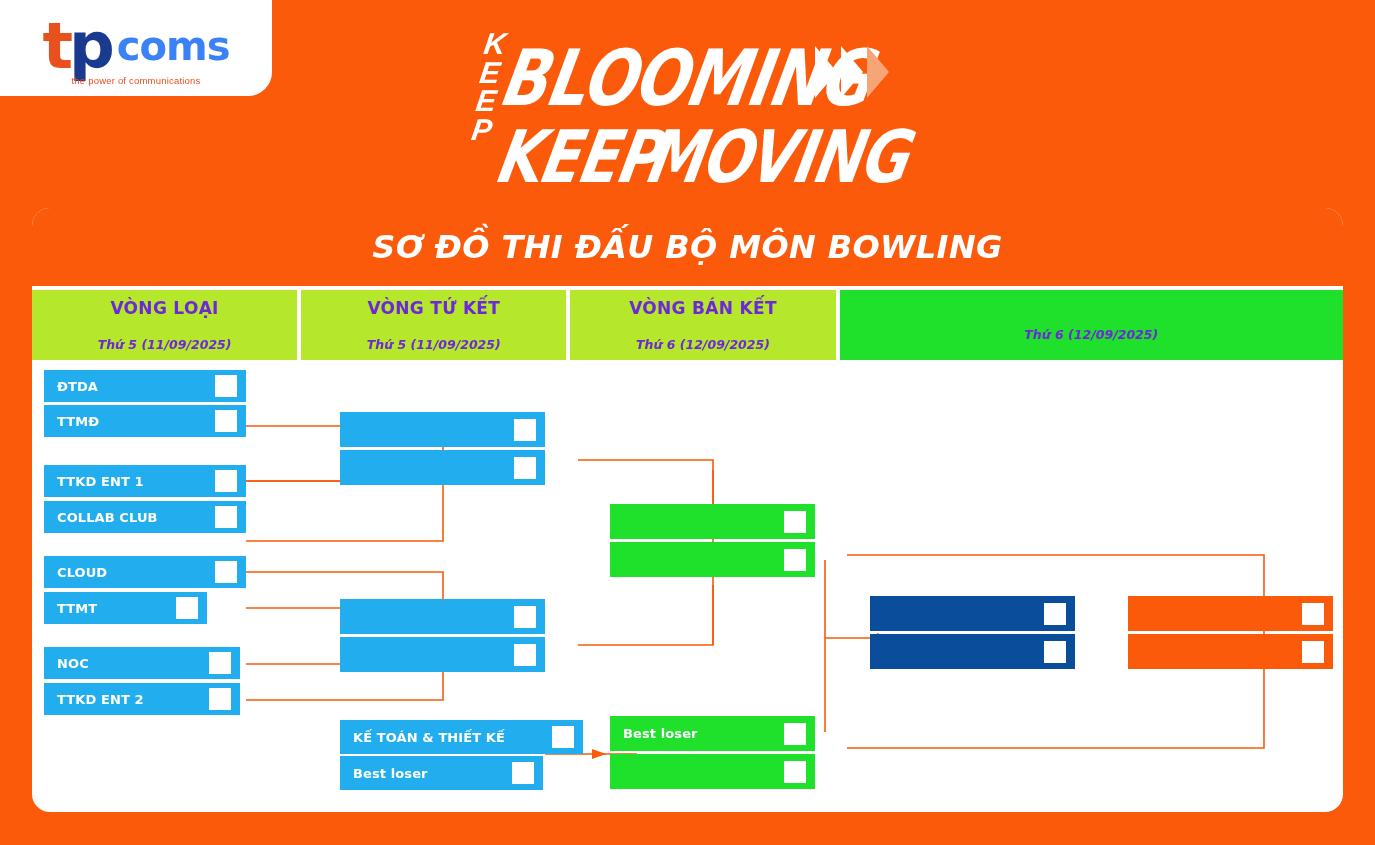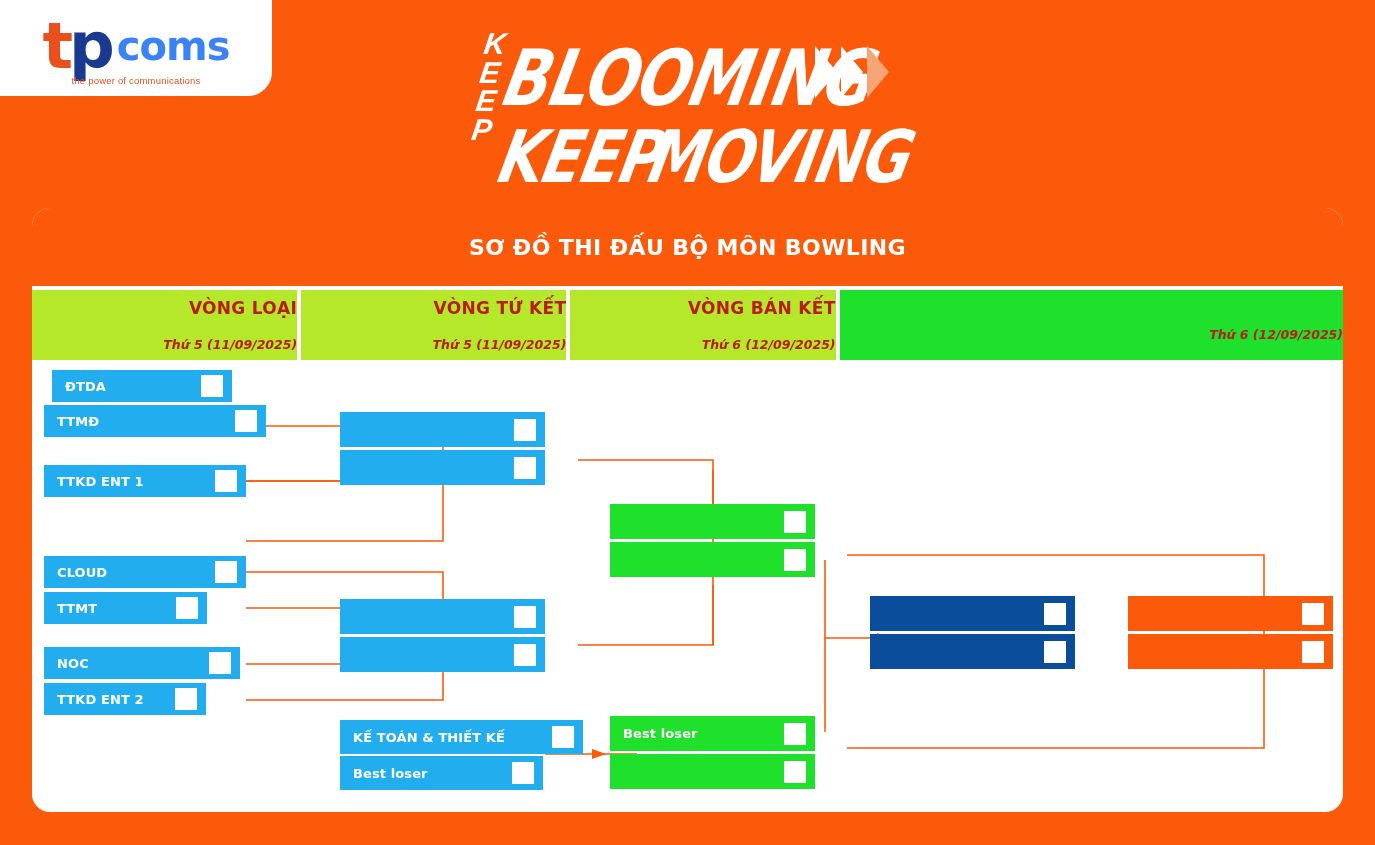--- a/index.html
+++ b/index.html
@@ -165,41 +165,42 @@
     height: 78px;
     background: #FA5A0A;
     border-top-left-radius: 18px;
     border-top-right-radius: 18px;
     display: flex;
     align-items: center;
     justify-content: center;
   }
   .panel-title {
     color: #ffffff;
-    font-size: 22px;
+    font-size: 32px;
     font-weight: bold;
     letter-spacing: 0.4px;
     font-family: "DejaVu Sans", sans-serif;
+    font-style: italic;
   }
 
   .rounds {
     position: absolute;
     left: 32px;
     top: 290px;
     width: 1311px;
     height: 70px;
     display: flex;
     gap: 4px;
   }
   .round {
     display: flex;
     flex-direction: column;
-    align-items: flex-end;
+    align-items: center;
     justify-content: center;
-    color: #b91c1c;
+    color: #6d28d9;
   }
   .round.r1 { width: 266px; background: #B5E72B; }
   .round.r2 { width: 266px; background: #B5E72B; }
   .round.r3 { width: 266px; background: #B5E72B; }
   .round.r4 { width: 505px; background: #1FE02A; }
   .round-name {
     font-size: 17px;
     font-weight: bold;
     letter-spacing: 0.3px;
     font-family: "DejaVu Sans", sans-serif;
@@ -340,48 +341,52 @@
 
       <path d="M793 372 V278"></path>
 
       <path d="M815 195 H1232 V388 H815"></path>
 
       <path d="M845 278 l0 -5 l14 5 l-14 5 z" fill="#FA5A0A" stroke="none"></path>
       <path d="M560 394 l0 -5 l14 5 l-14 5 z" fill="#FA5A0A" stroke="none"></path>
     </g>
   </svg>
 
-  <div class="slot blue" style="left:20px; top:10px; width:180px; height:32px;">
+  <div class="slot blue" style="left:12px; top:10px; width:202px; height:32px;">
     <span>ĐTDA</span>
     <span class="box"></span>
   </div>
-  <div class="slot blue" style="left:12px; top:45px; width:222px; height:32px;">
+  <div class="slot blue" style="left:12px; top:45px; width:202px; height:32px;">
     <span>TTMĐ</span>
     <span class="box"></span>
   </div>
 
   <div class="slot blue" style="left:12px; top:105px; width:202px; height:32px;">
     <span>TTKD ENT 1</span>
     <span class="box"></span>
   </div>
+  <div class="slot blue" style="left:12px; top:141px; width:202px; height:32px;">
+    <span>COLLAB CLUB</span>
+    <span class="box"></span>
+  </div>
 
   <div class="slot blue" style="left:12px; top:196px; width:202px; height:32px;">
     <span>CLOUD</span>
     <span class="box"></span>
   </div>
   <div class="slot blue" style="left:12px; top:232px; width:163px; height:32px;">
     <span>TTMT</span>
     <span class="box"></span>
   </div>
 
   <div class="slot blue" style="left:12px; top:287px; width:196px; height:32px;">
     <span>NOC</span>
     <span class="box"></span>
   </div>
-  <div class="slot blue" style="left:12px; top:323px; width:162px; height:32px;">
+  <div class="slot blue" style="left:12px; top:323px; width:196px; height:32px;">
     <span>TTKD ENT 2</span>
     <span class="box"></span>
   </div>
 
   <div class="slot blue" style="left:308px; top:52px; width:205px; height:35px;">
     <span></span>
     <span class="box"></span>
   </div>
   <div class="slot blue" style="left:308px; top:90px; width:205px; height:35px;">
     <span></span>

